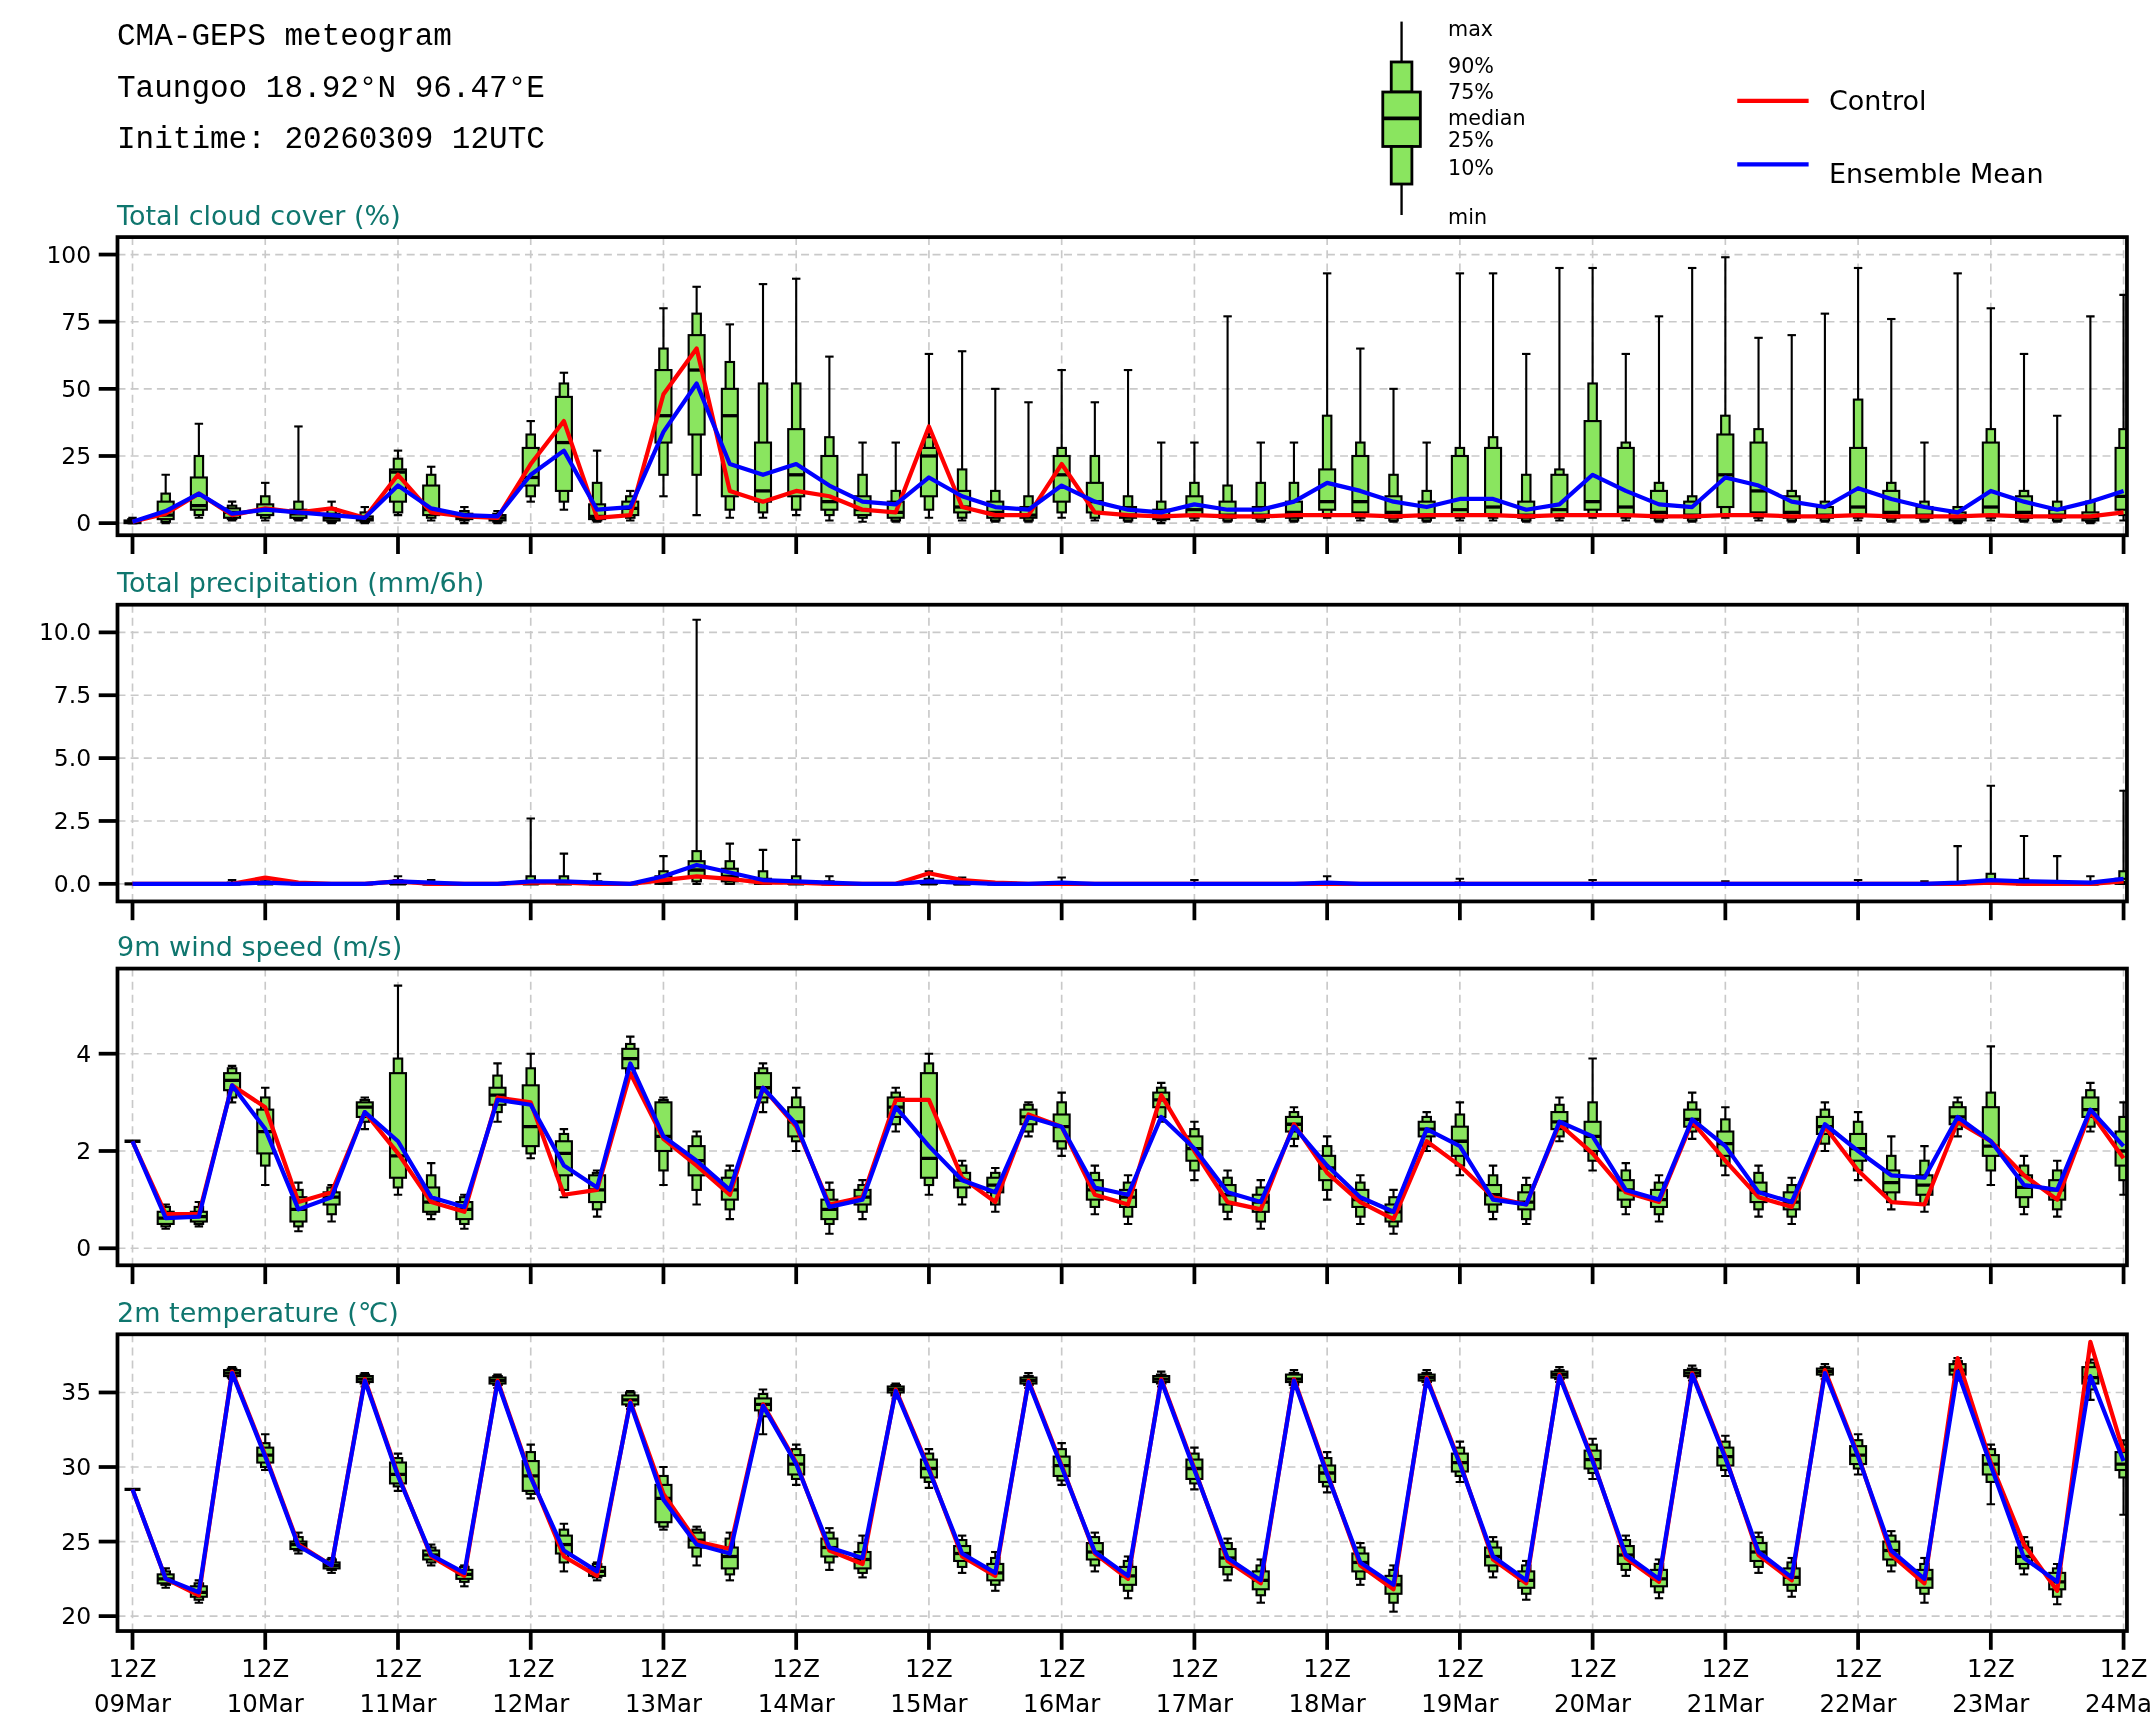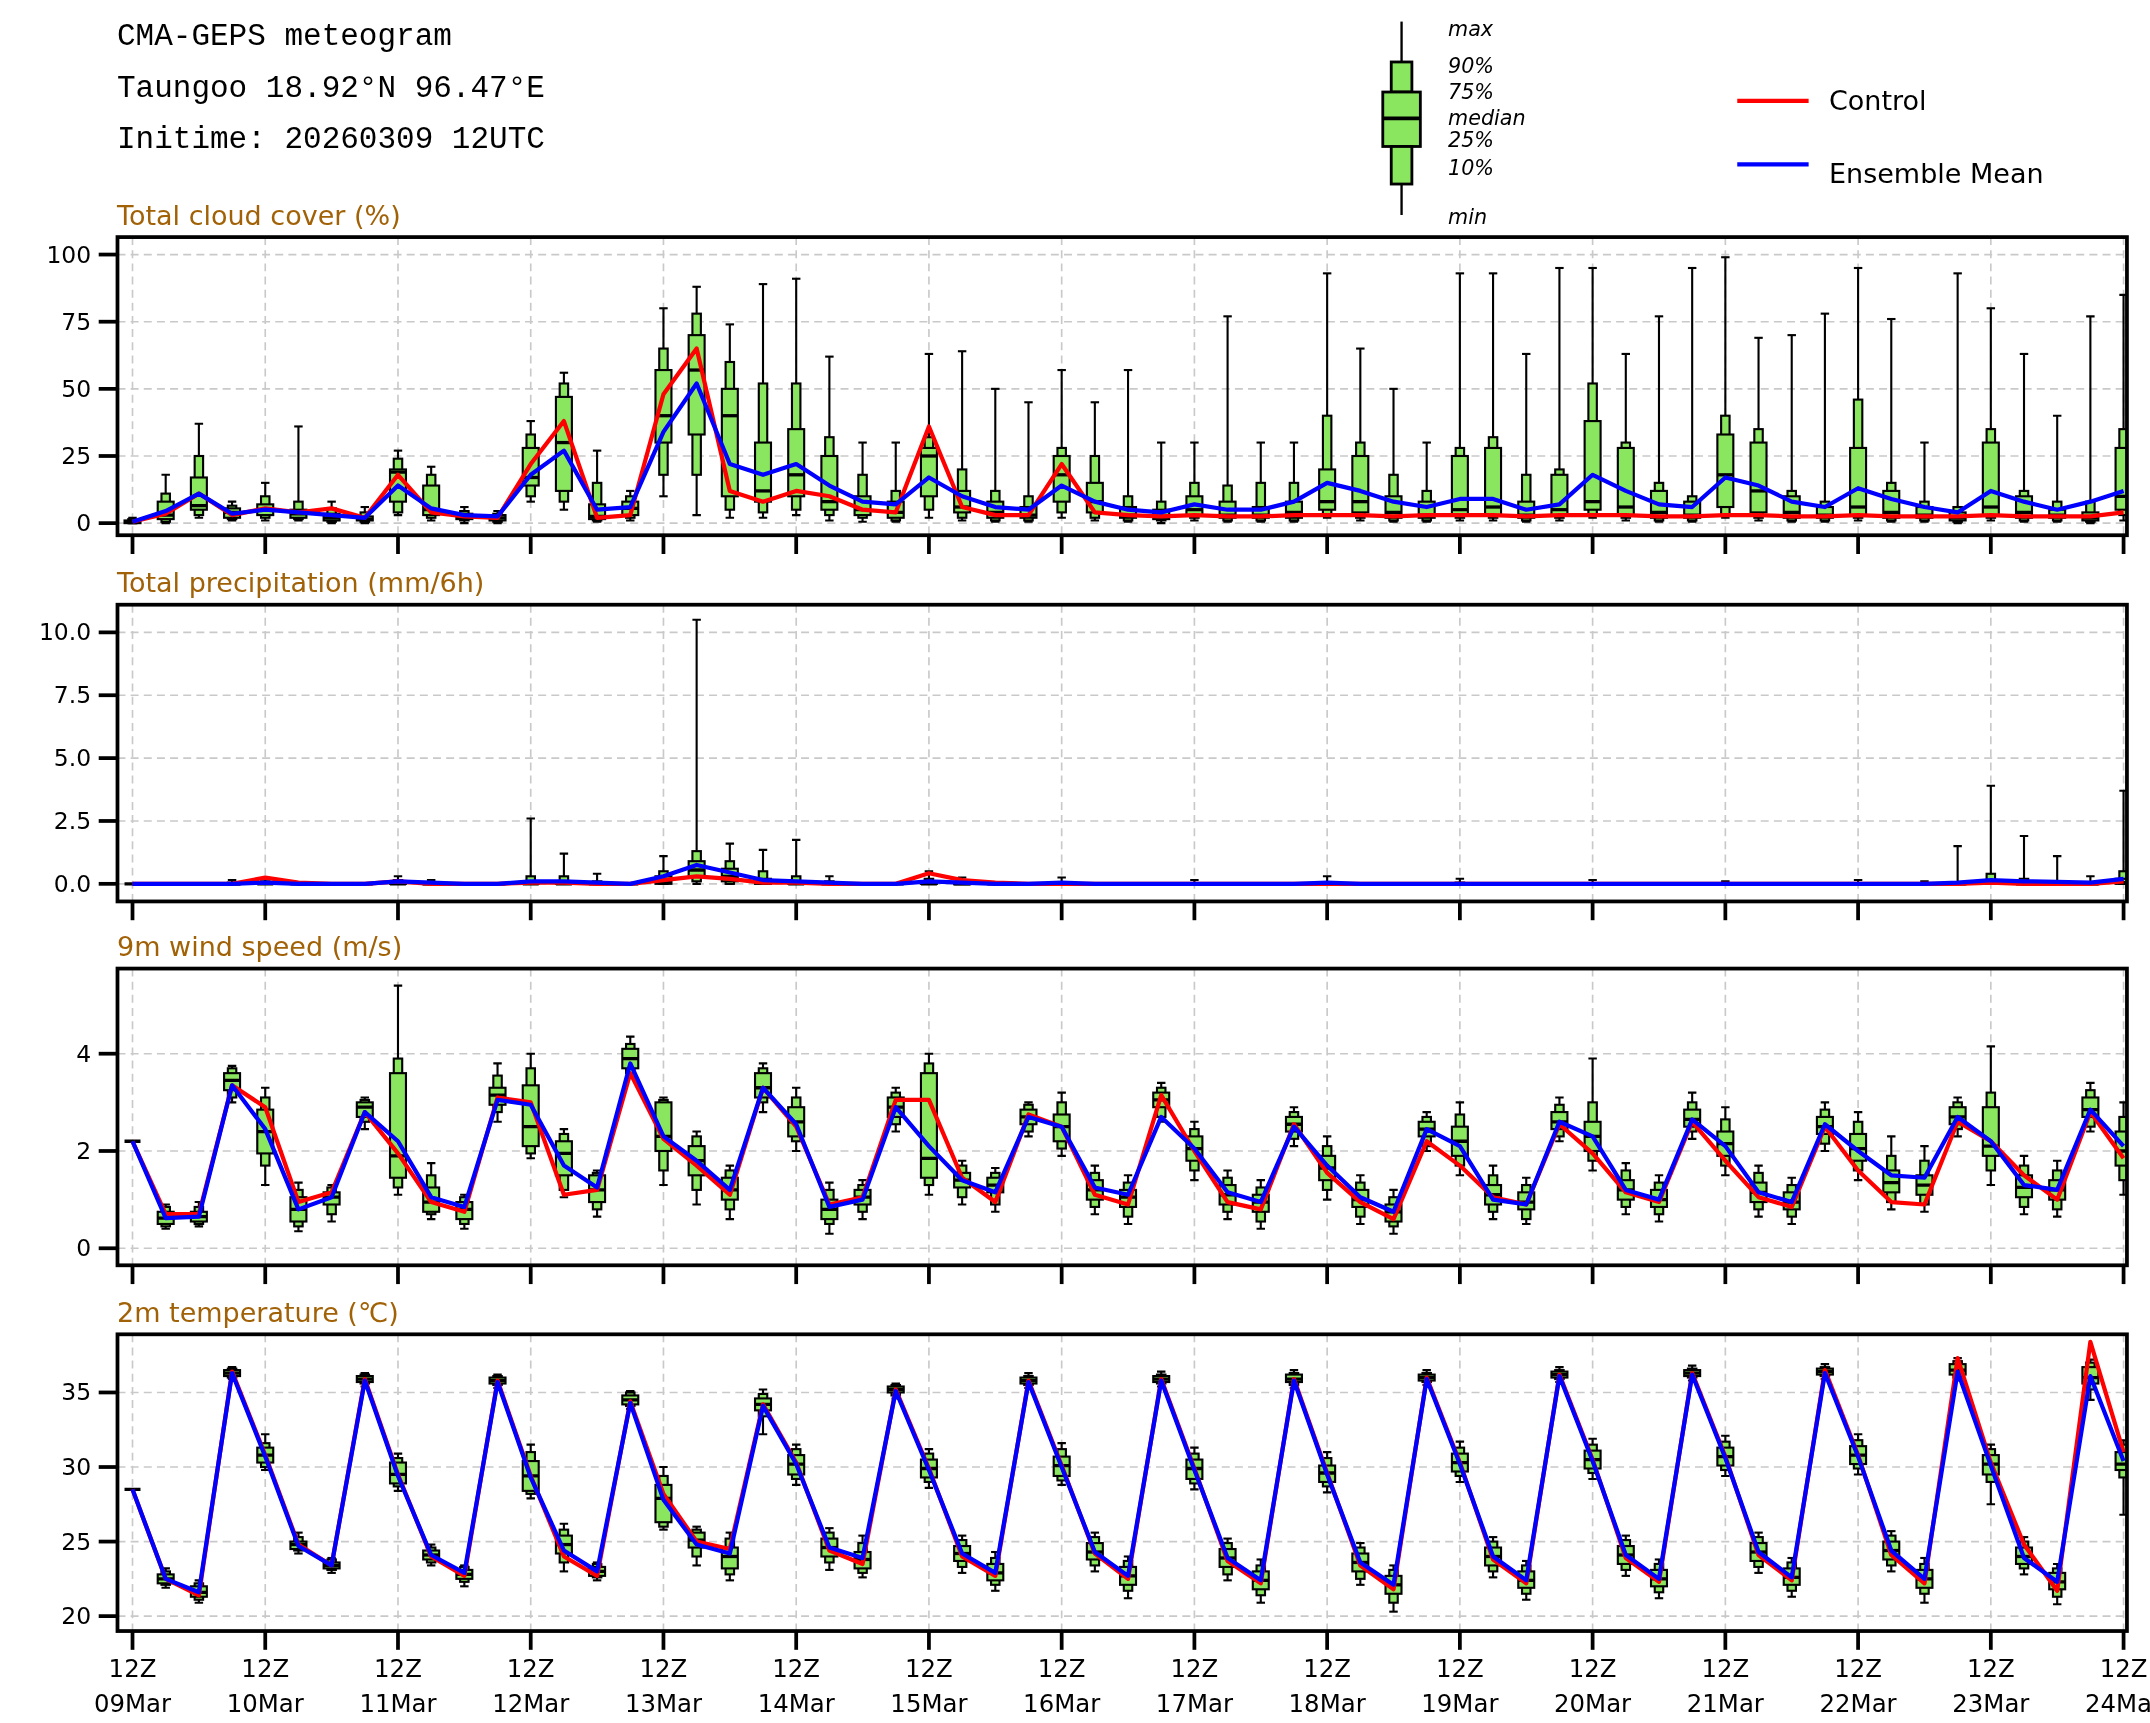--- a/index.html
+++ b/index.html
@@ -1,21 +1,21 @@
 <!DOCTYPE html>
 <html style="font-size:7.5px"><head>
 <meta charset="utf-8">
 <style>
   html,body{margin:0;padding:0;background:#ffffff;}
   .page{position:relative;width:2151px;height:1724px;background:#ffffff;overflow:hidden;
         font-family:"DejaVu Sans","Liberation Sans",sans-serif;color:#000;}
   .hdr{position:absolute;left:117px;white-space:pre;font-size:31px;line-height:47px;color:#000;font-family:Liberation Mono, monospace;}
-  .ptitle{position:absolute;left:117px;font-size:27px;color:#a16207;white-space:pre;}
+  .ptitle{position:absolute;left:117px;font-size:27px;color:#0f766e;white-space:pre;}
   .legend-label{position:absolute;font-size:27px;color:#000;white-space:pre;}
-  .legend-stat{position:absolute;left:1448px;font-size:20.7px;line-height:24.4px;color:#000;white-space:pre;font-style:italic;}
+  .legend-stat{position:absolute;left:1448px;font-size:20.7px;line-height:24.4px;color:#000;white-space:pre;}
   svg{position:absolute;left:0;top:0;}
   text{font-family:"DejaVu Sans","Liberation Sans",sans-serif;}
 </style>
 </head>
 <body>
 
 <div class="page">
 
   <div class="hdr" style="top:13px">CMA-GEPS meteogram</div>
   <div class="hdr" style="top:65px">Taungoo 18.92°N 96.47°E</div>

